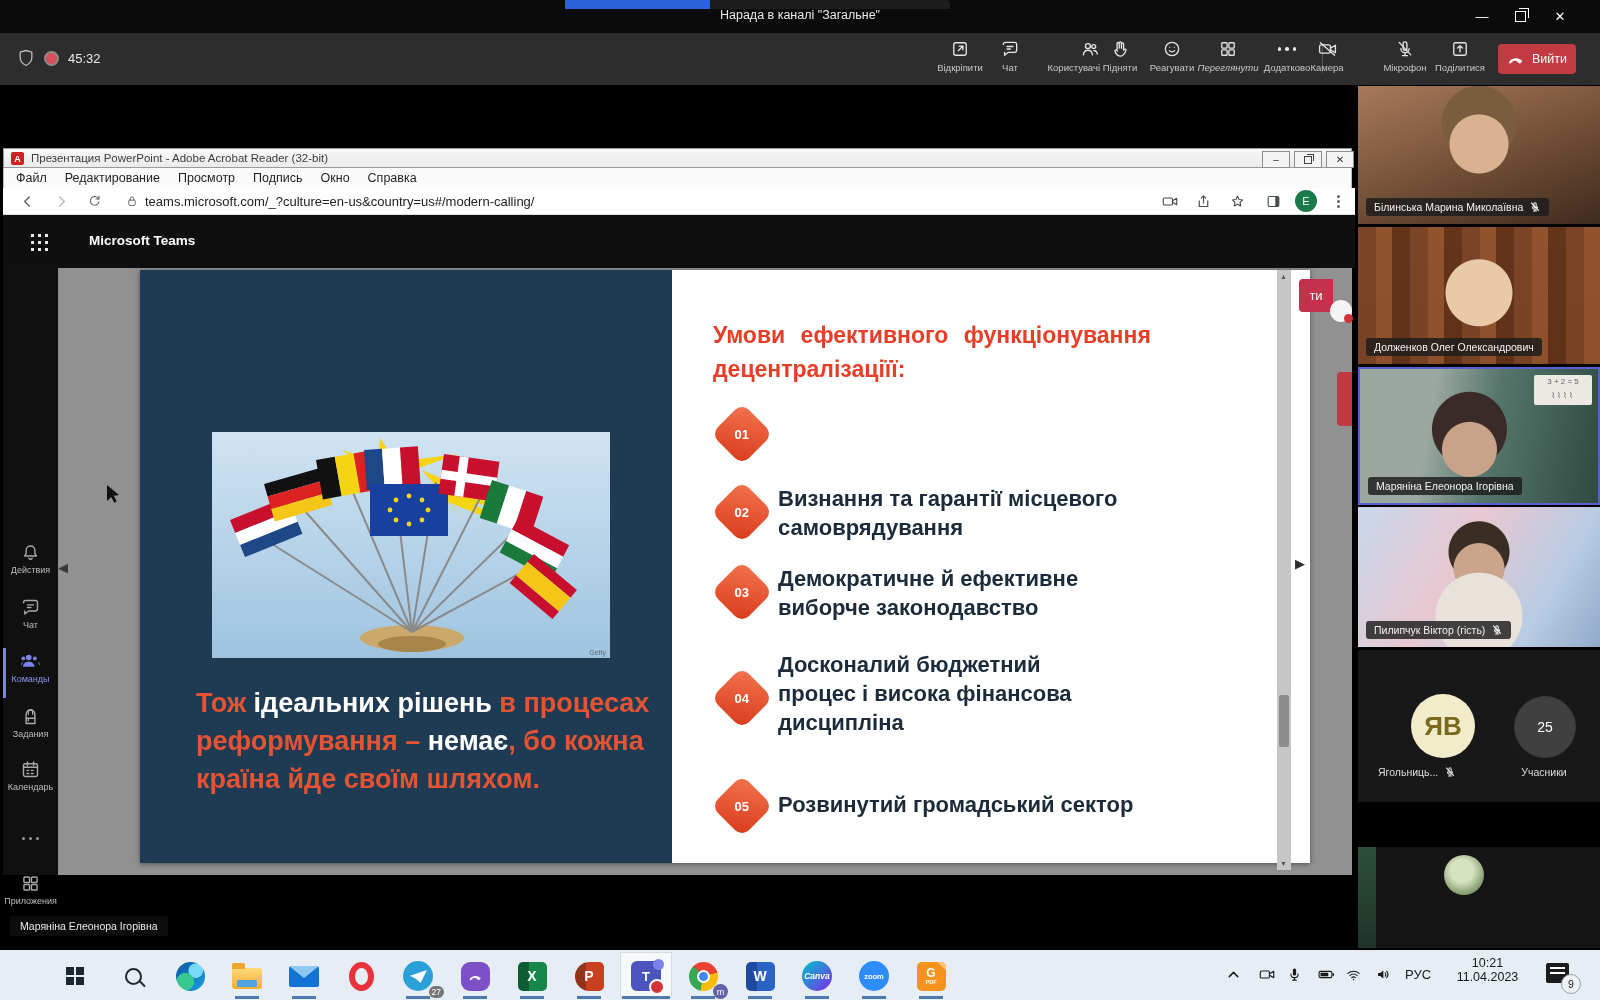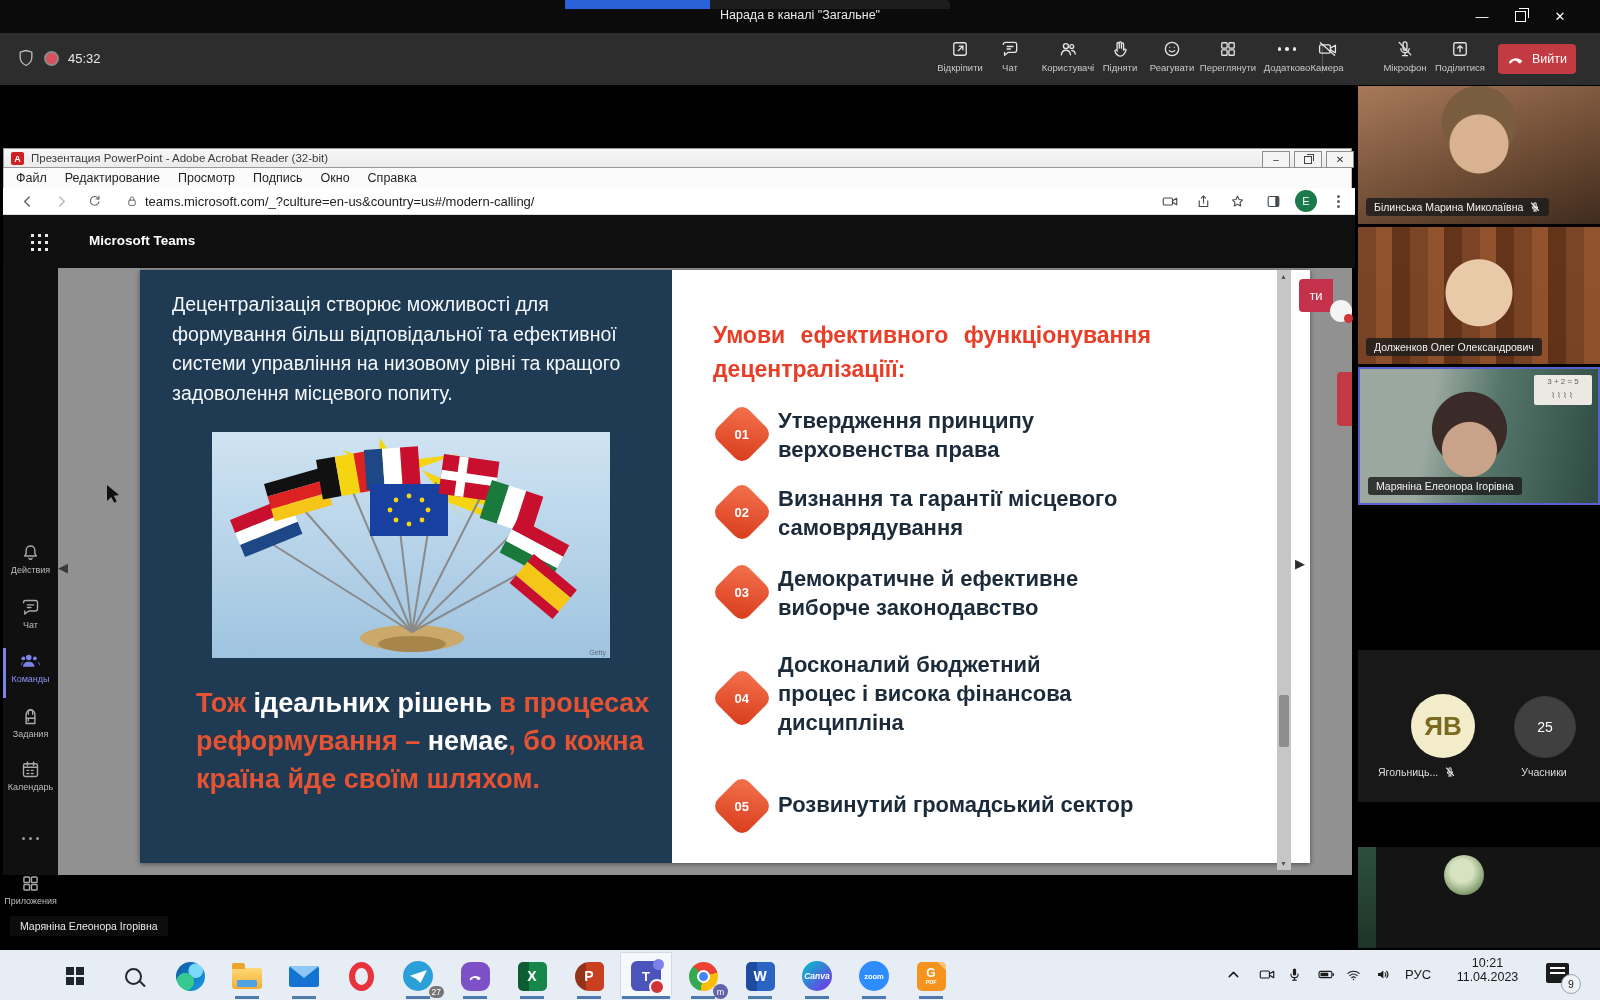--- a/index.html
+++ b/index.html
@@ -297,39 +297,39 @@
           <use href="#sym-unpin"></use>
         </svg>
       <span class="lbl">Відкріпити</span>
       </div>
     <div class="mbtn" style="left:1010px;">
       <svg class="ic" width="20" height="20" viewBox="0 0 24 24">
           <use href="#sym-chat"></use>
         </svg>
       <span class="lbl">Чат</span>
       </div>
-    <div class="mbtn" style="left:1068px;">
+    <div class="mbtn" style="left:1068px;align-items:flex-end;">
       <svg class="ic" width="20" height="20" viewBox="0 0 24 24">
           <use href="#sym-people"></use>
         </svg>
       <span class="lbl">Користувачі</span>
       </div>
     <div class="mbtn" style="left:1120px;">
       <svg class="ic" width="20" height="20" viewBox="0 0 24 24">
           <use href="#sym-hand"></use>
         </svg>
       <span class="lbl">Підняти</span>
       </div>
     <div class="mbtn" style="left:1172px;">
       <svg class="ic" width="20" height="20" viewBox="0 0 24 24">
           <use href="#sym-smile"></use>
         </svg>
       <span class="lbl">Реагувати</span>
       </div>
-    <div class="mbtn" style="left:1228px;">
+    <div class="mbtn" style="left:1228px;font-style:italic;">
       <svg class="ic" width="20" height="20" viewBox="0 0 24 24">
           <use href="#sym-grid4"></use>
         </svg>
       <span class="lbl">Переглянути</span>
       </div>
     <div class="mbtn" style="left:1287px;">
       <span class="hdots" style="height:20px;display:flex;align-items:center;">
           <span></span>
           <span></span>
           <span></span>
@@ -524,21 +524,20 @@
       </div>
 
   </div>
 
   <div class="abs docarea">
     <div class="abs" style="left:0;top:292px;color:#3a3a3a;font-size:13px;">◀</div>
   </div>
 
   <div class="abs slide">
     <div class="sl-left">
-      <div class="sl-par">Децентралізація створює можливості для формування більш відповідальної та ефективної системи управління на низовому рівні та кращого задоволення місцевого попиту.</div>
 
       <div class="abs" style="left:72px;top:162px;width:398px;height:226px;">
         <svg width="398" height="226" viewBox="0 0 398 226" style="stroke:none;">
           <defs>
             <linearGradient id="skyg" x1="0" y1="0" x2="0" y2="1">
               <stop offset="0" stop-color="#cfe3f2"></stop>
                 <stop offset="1" stop-color="#9fc4e0"></stop>
             </linearGradient>
           </defs>
           <rect width="398" height="226" fill="url(#skyg)"></rect>
@@ -625,21 +624,20 @@
       <div class="sl-conc"><span class="seg-o">Тож </span><span class="seg-w">ідеальних рішень </span><span class="seg-o">в процесах реформування – </span><span class="seg-w">немає</span><span class="seg-o">, бо кожна країна йде своїм шляхом.</span></div>
     </div>
 
     <div class="sl-right">
       <div class="sr-h" style="top:52px;word-spacing:9px;">Умови ефективного функціонування</div>
       <div class="sr-h" style="top:86px;">децентралізаціїї:</div>
 
       <div class="ditem-d" style="left:48px;top:142px;">
           <span>01</span>
         </div>
-      <div class="ditem-t" style="top:136px;width:300px;">Утвердження принципу верховенства права</div>
 
       <div class="ditem-d" style="left:48px;top:220px;">
           <span>02</span>
         </div>
       <div class="ditem-t" style="top:214px;width:370px;">Визнання та гарантії місцевого самоврядування</div>
 
       <div class="ditem-d" style="left:48px;top:300px;">
           <span>03</span>
         </div>
       <div class="ditem-t" style="top:294px;width:330px;">Демократичне й ефективне виборче законодавство</div>
@@ -686,20 +684,28 @@
     <div class="vbadge">
       <span>Долженков Олег Олександрович</span>
     </div>
   </div>
   <div class="abs vtile t3bg" style="top:367px;height:138px;border:2.5px solid #5661cf;box-sizing:border-box;">
     <div style="position:absolute;right:6px;top:6px;width:58px;height:30px;background:#ece9e2;border-radius:2px;color:#5a6570;font-size:8px;text-align:center;line-height:14px;">
       <span>3 + 2 = 5</span><br><span style="letter-spacing:2px;">⌇⌇⌇⌇</span>
     </div>
     <div class="vbadge">
       <span>Маряніна Елеонора Ігорівна</span>
+    </div>
+  </div>
+  <div class="abs vtile t4bg" style="top:507px;height:140px;">
+    <div class="vbadge">
+      <span>Пилипчук Віктор (гість)</span>
+      <svg class="ic" width="12" height="12" viewBox="0 0 24 24" style="stroke-width:2.2;">
+          <use href="#sym-micoff"></use>
+        </svg>
     </div>
   </div>
 
   <div class="abs vtile" style="top:650px;height:152px;background:#181818;padding-left:16px;">
     <div style="position:absolute;left:53px;top:44px;width:64px;height:64px;border-radius:50%;background:#f2ecca;color:#7a6a1e;font-size:26px;font-weight:bold;display:flex;align-items:center;justify-content:center;">ЯВ</div>
     <div style="position:absolute;left:20px;top:116px;display:flex;align-items:center;gap:6px;font-size:10.5px;color:#ddd;">
       <span>Ягольниць...</span>
       <svg class="ic" width="12" height="12" viewBox="0 0 24 24" style="stroke-width:2.2;">
           <use href="#sym-micoff"></use>
         </svg>

